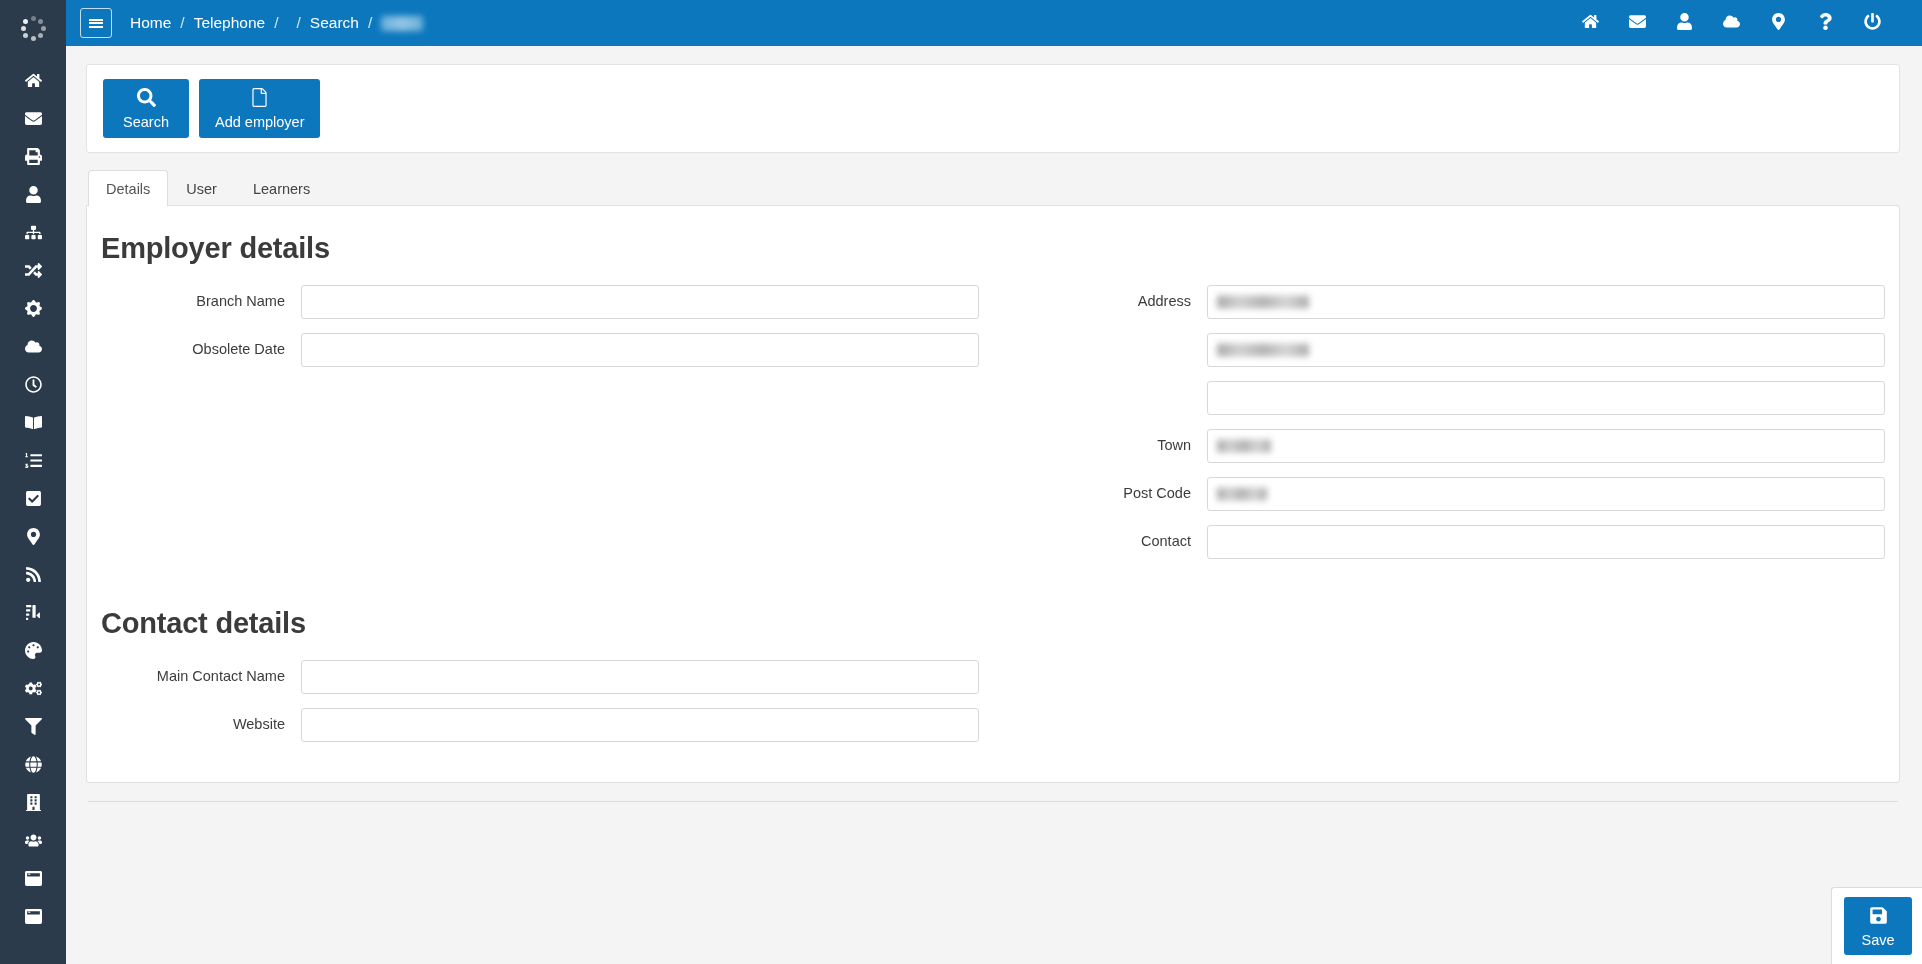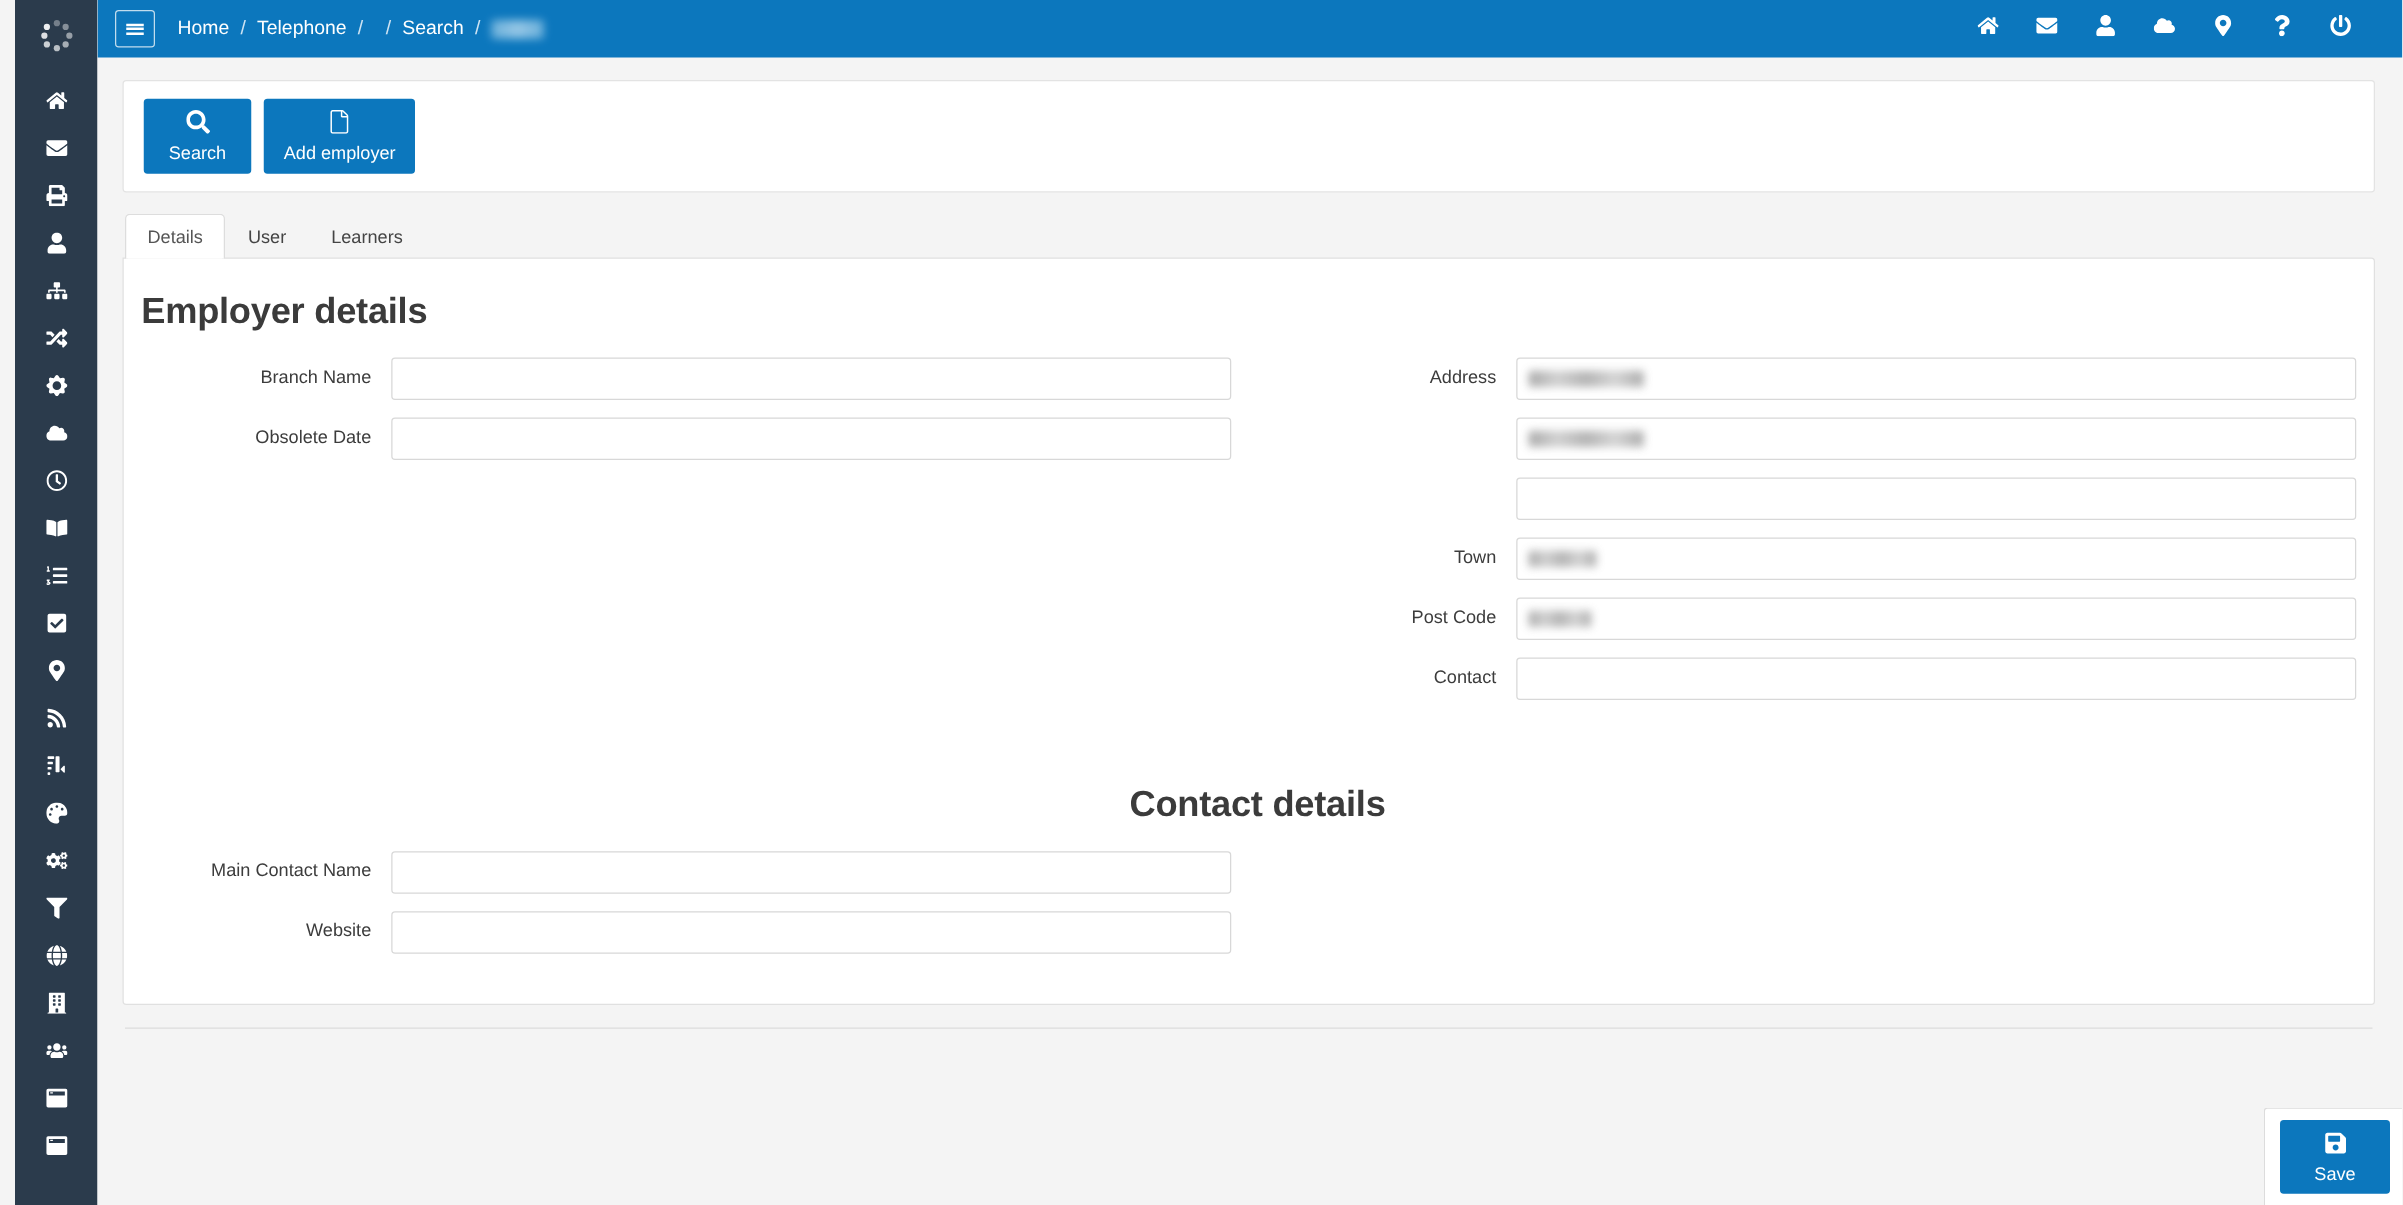--- a/index.html
+++ b/index.html
@@ -6,21 +6,21 @@
   * { box-sizing: border-box; }
   html, body {
     margin: 0; padding: 0;
     width: 1922px; height: 964px;
     overflow: hidden;
     background: #f4f4f4;
     font-family: "Liberation Sans", sans-serif;
     -webkit-font-smoothing: antialiased;
   }
 
-  .app { position: relative; width: 1922px; height: 964px; display: flex; padding-left: 12px; }
+  .app { position: relative; width: 1922px; height: 964px; display: flex; }
 
   
   .sidebar {
     width: 66px; min-width: 66px; height: 964px;
     background: #2b3b4c;
     display: flex; flex-direction: column; align-items: center;
     overflow: hidden;
   }
   .logo-box {
     width: 66px; height: 57px;
@@ -106,21 +106,21 @@
 
   
   .panel {
     background: #fff; border: 1px solid #e0e0e0; border-radius: 0 3px 3px 3px;
     padding: 22px 0 26px 0; margin-bottom: 18px;
   }
   .section-title {
     font-size: 29px; font-weight: bold; color: #3b3b3b;
     margin: 4px 0 20px 14px; letter-spacing: -.2px;
   }
-  .section-title.second { margin-top: 54px; text-align: center; }
+  .section-title.second { margin-top: 34px; }
 
   .grid { display: flex; }
   .col { width: 50%; padding: 0 14px 0 14px; }
 
   .frow { display: flex; align-items: center; margin-bottom: 14px; }
   .flabel {
     width: 200px; min-width: 200px; text-align: right; padding-right: 16px;
     font-size: 14.5px; color: #3c3c3c; line-height: 1.2;
   }
   .finput {
@@ -145,21 +145,21 @@
 
   
   .divider { height: 1px; background: #dcdcdc; margin: 0 2px 0 2px; }
   .save-dock {
     position: absolute; right: 0; bottom: 0;
     background: #fff; border: 1px solid #dcdcdc; border-right: none; border-bottom: none;
     padding: 9px 10px 9px 12px; border-radius: 3px 0 0 0;
   }
   .save-btn {
     background: #0c77bd; border: none; border-radius: 3px; color: #fff;
-    width: 88px; padding: 9px 6px 8px;
+    width: 68px; padding: 9px 6px 8px;
     display: flex; flex-direction: column; align-items: center; gap: 5px;
     cursor: pointer; font-family: inherit; font-size: 14.5px; line-height: 1;
   }
   .save-btn svg { width: 19px; height: 19px; fill: #fff; }
   .spacer { flex: 1; }
 </style>
 </head>
 <body>
 
 <div class="app">

